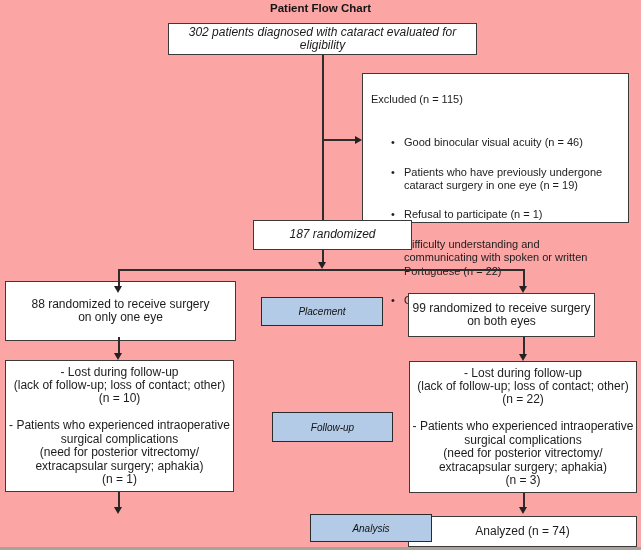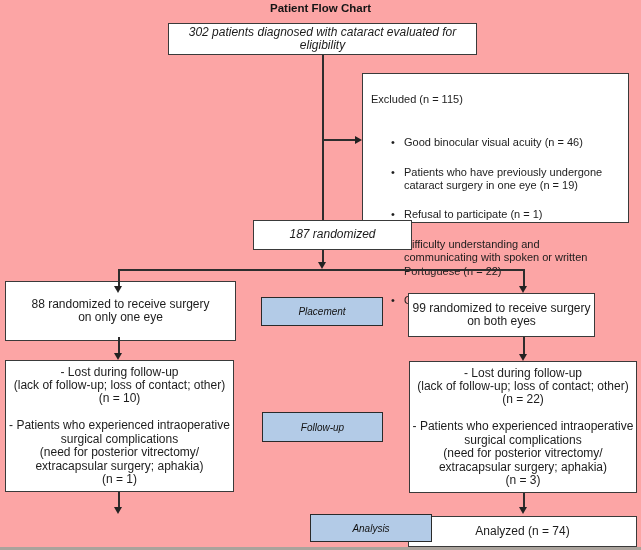--- a/index.html
+++ b/index.html
@@ -108,21 +108,21 @@
   <div class="box" style="left:409px;top:361px;width:228px;height:132px;">- Lost during follow-up
 (lack of follow-up; loss of contact; other)
 (n = 22)
 
 - Patients who experienced intraoperative
 surgical complications
 (need for posterior vitrectomy/
 extracapsular surgery; aphakia)
 (n = 3)</div>
 
-  <div class="stage" style="left:262px;top:412px;width:121px;height:30px;background:#b3cbe7;">Follow-up</div>
+  <div class="stage" style="left:272px;top:412px;width:121px;height:30px;background:#b3cbe7;">Follow-up</div>
 
 
   <div class="box" style="left:408px;top:516px;width:229px;height:31px;">Analyzed (n = 74)</div>
 
   <div class="stage" style="left:262px;top:514px;width:122px;height:28px;background:#b3cbe7;margin-left:48px;">Analysis</div>
 
   <div class="line vline" style="left:322px;top:55px;height:165px;"></div>
   <div class="line hline" style="left:322px;top:139px;width:34px;"></div>
   <div class="arrow-right" style="left:355px;top:136px;"></div>
 

